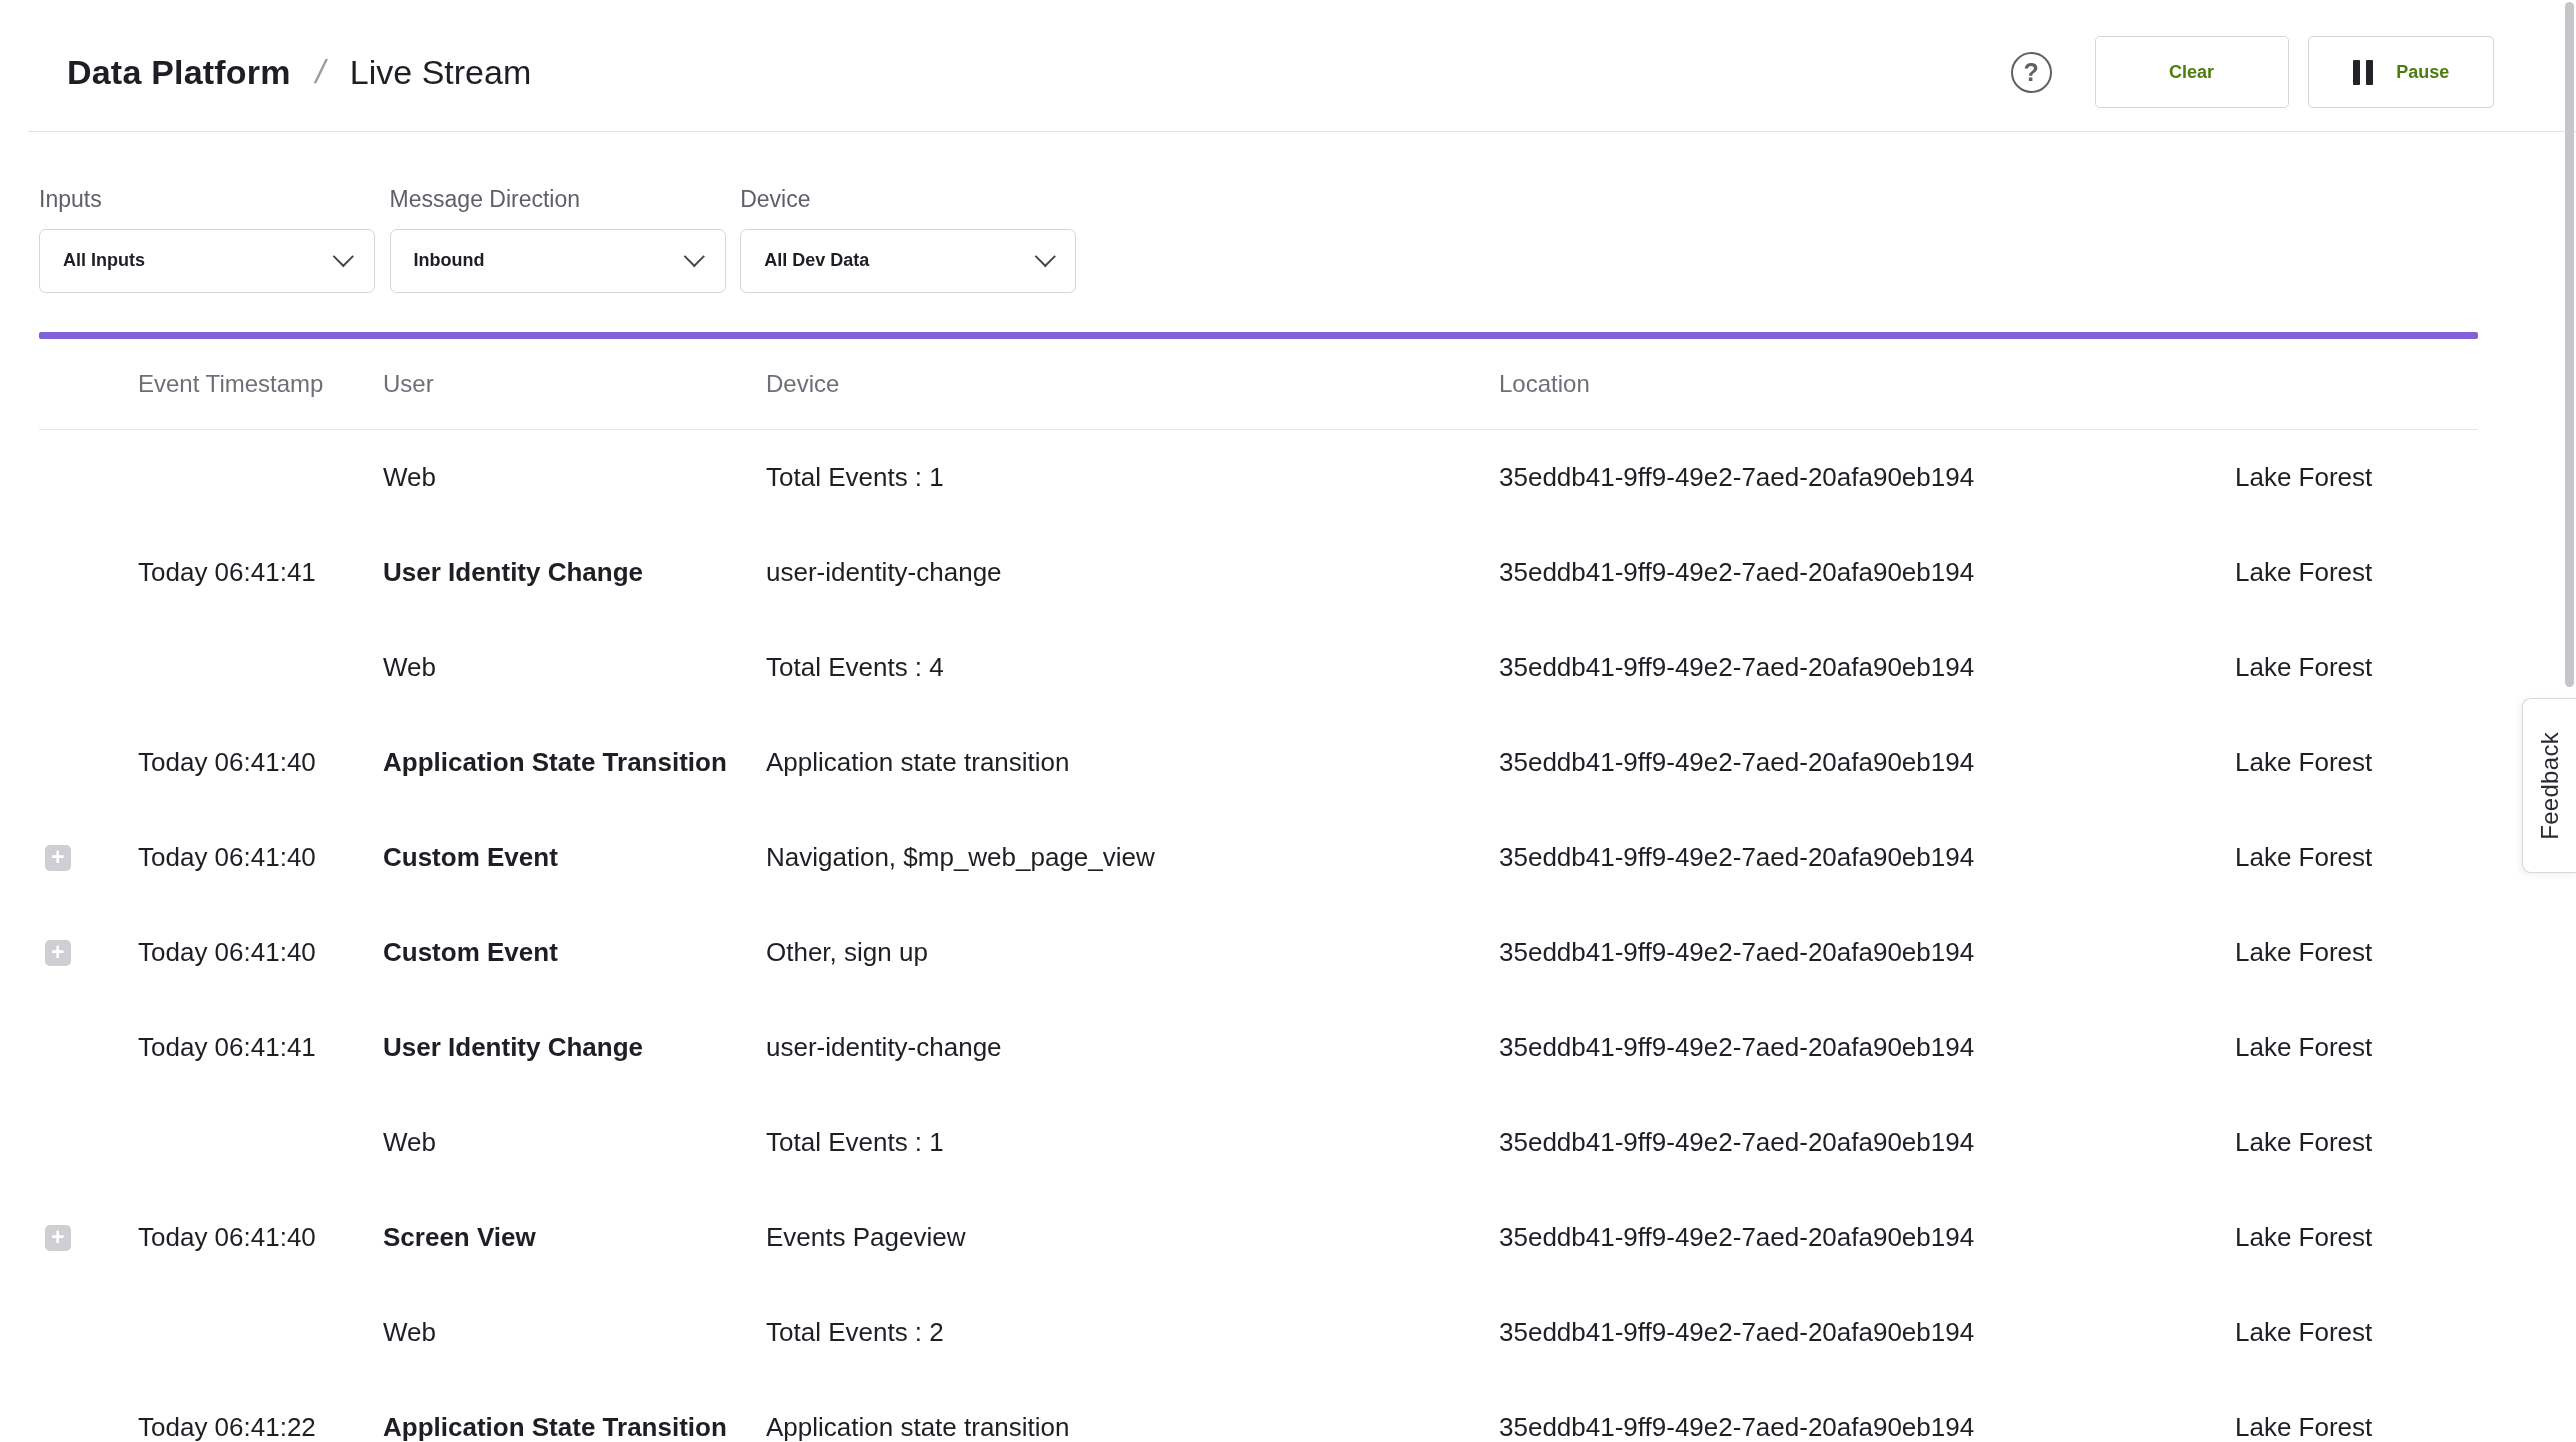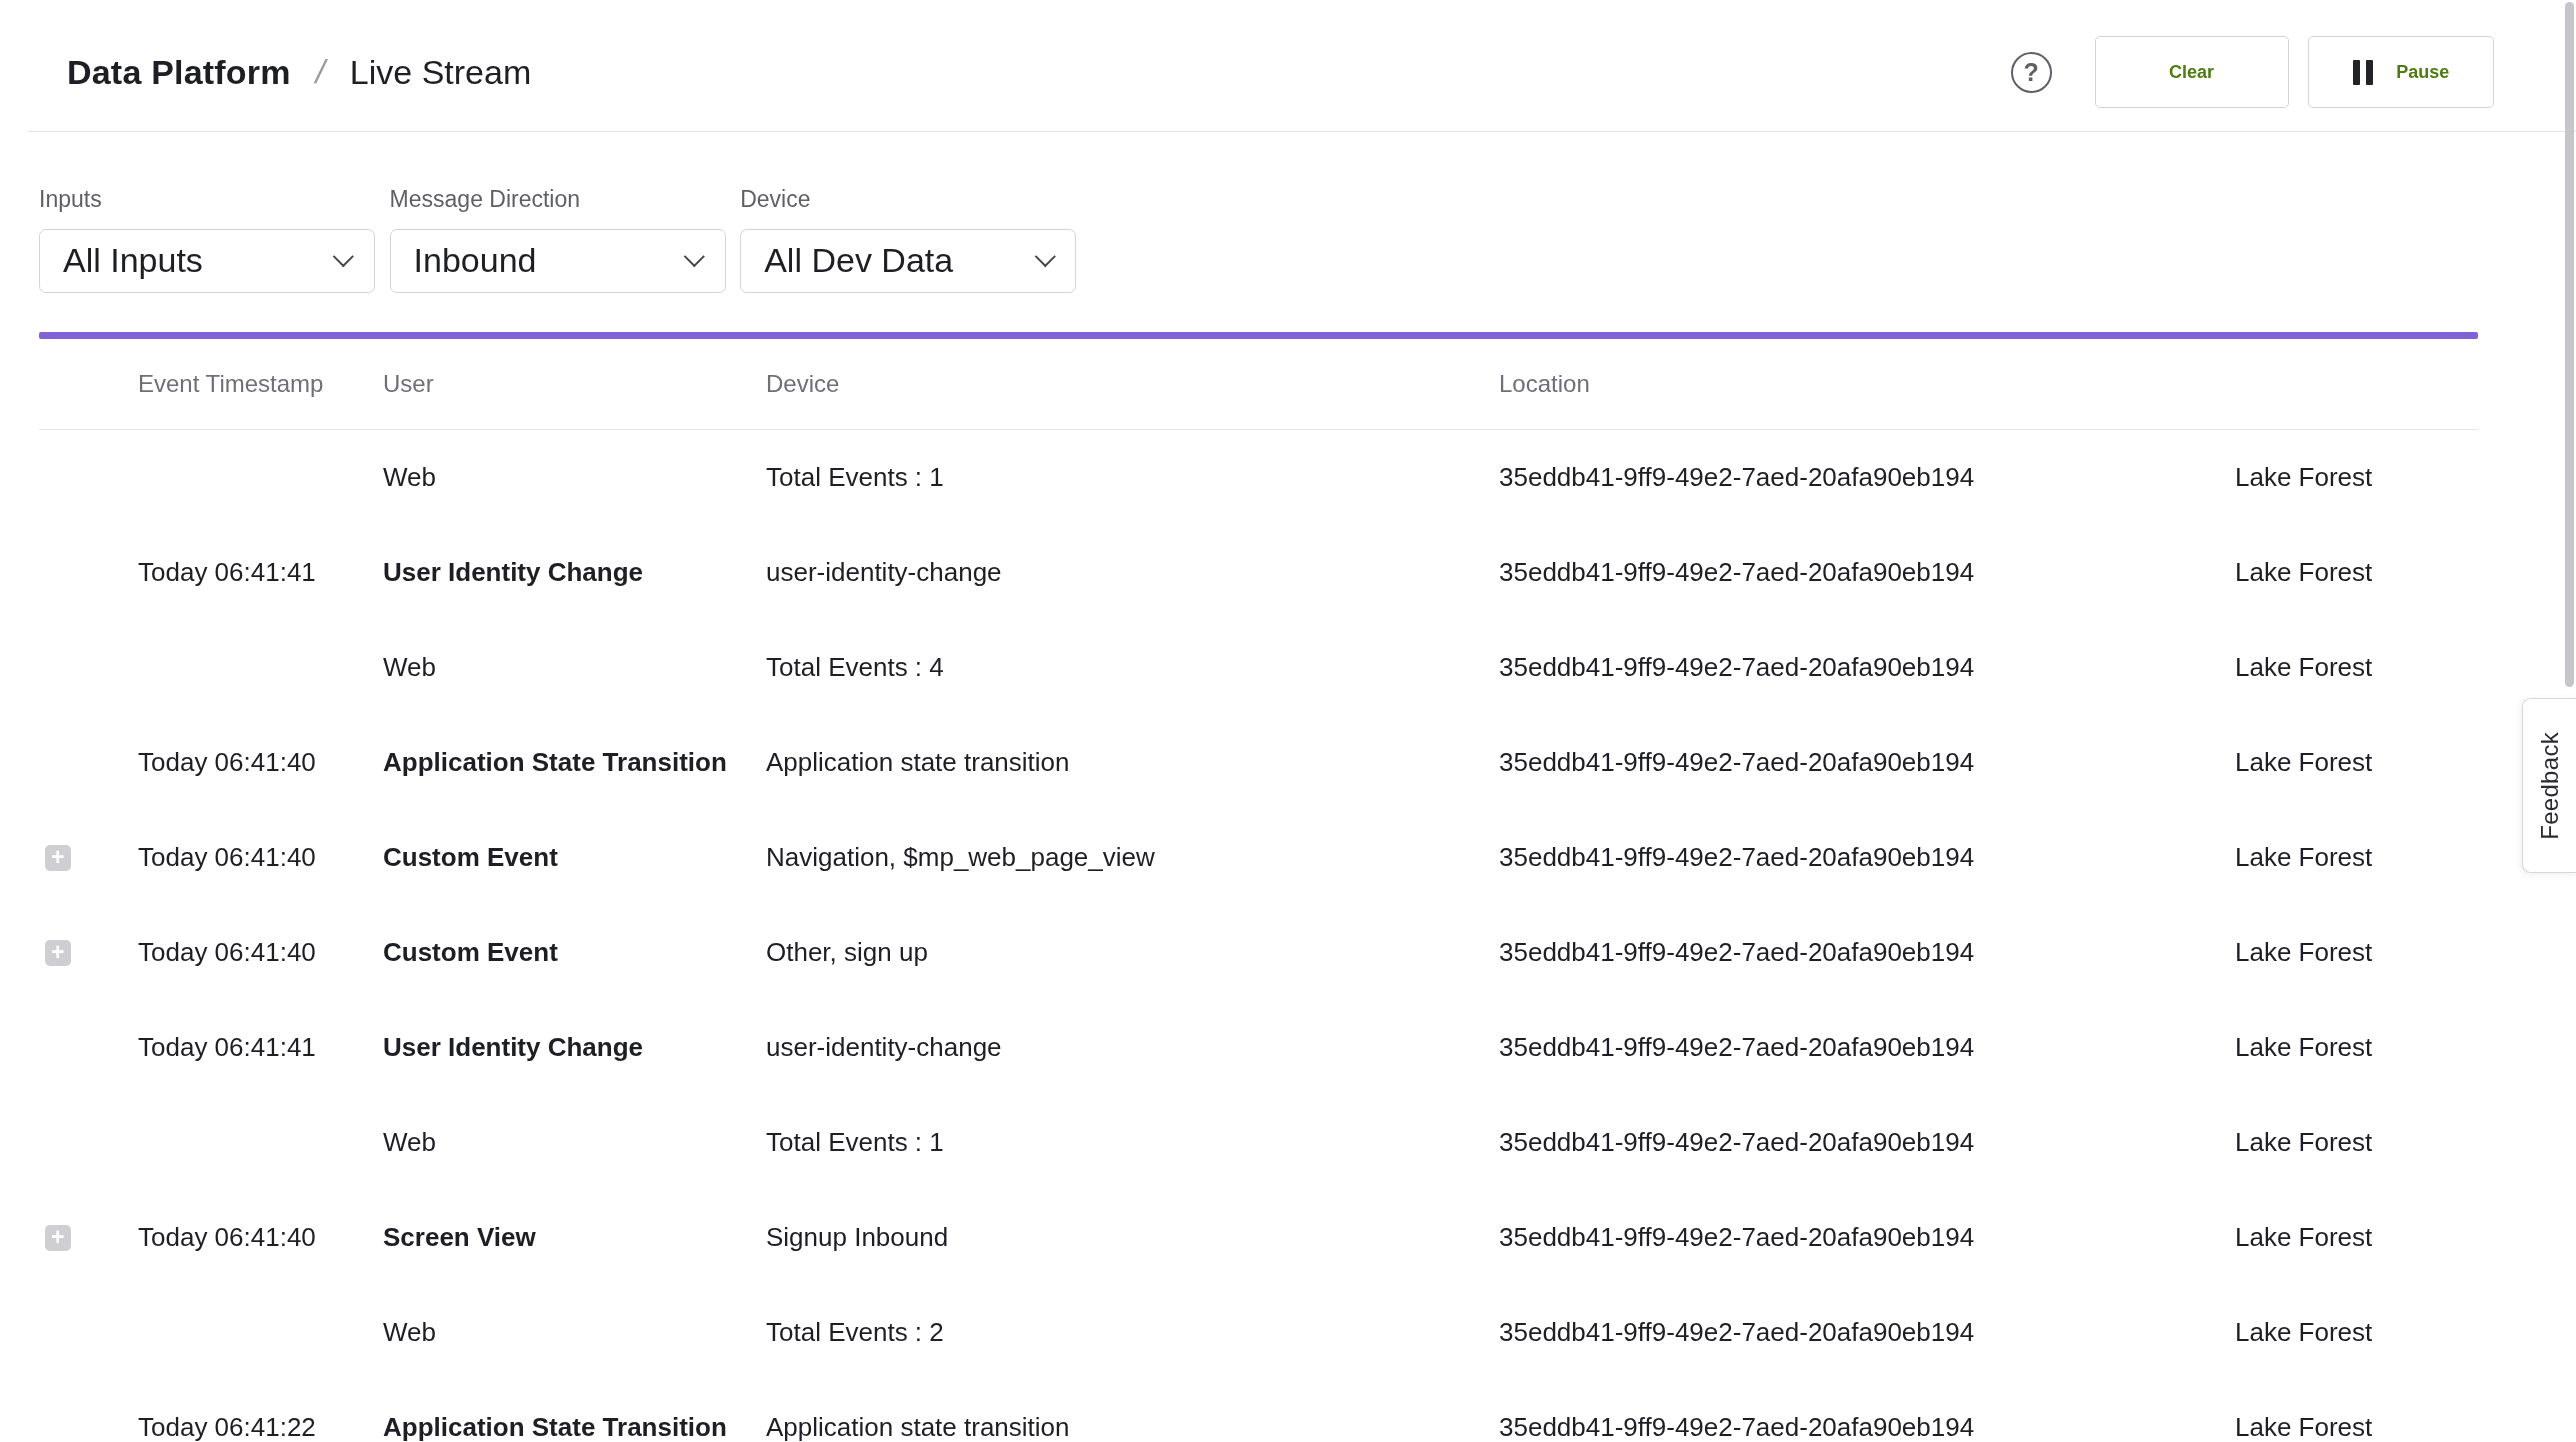--- a/index.html
+++ b/index.html
@@ -50,21 +50,21 @@
     display: flex; gap: 14.6px;
     margin: 54px 0 0 39px;
   }
   .filter { width: 336px; }
   .filter-label { font-size: 23px; color: #5e5f67; margin-bottom: 15.5px; }
   .dropdown {
     height: 64px; border: 1.5px solid #d4d4d8; border-radius: 6.8px;
     display: flex; align-items: center; justify-content: space-between;
     padding: 0 23px; cursor: pointer; background: #fff;
   }
-  .dropdown-value { font-size: 34px; font-weight: 400; color: #1e1f24; }
+  .dropdown-value { font-size: 18px; font-weight: 700; color: #1e1f24; }
   .chevron {
     width: 14.6px; height: 14.6px;
     border-right: 2.9px solid #45464c; border-bottom: 2.9px solid #45464c;
     transform: rotate(45deg); margin-top: -7.8px;
   }
 
   
   .accent-bar {
     margin: 39px 0 0 39px; width: 2439px; height: 7.8px;
     border-radius: 1.9px;
@@ -262,21 +262,21 @@
     <div class="cell c-device">35eddb41-9ff9-49e2-7aed-20afa90eb194</div>
     <div class="cell c-loc">Lake Forest</div>
   </div>
 
   <div class="trow expandable">
     <div class="cell c-expand">
       <span class="expand-btn">+</span>
     </div>
     <div class="cell c-ts">Today 06:41:40</div>
     <div class="cell c-name bold">Screen View</div>
-    <div class="cell c-desc">Signup Inbound</div>
+    <div class="cell c-desc">Events Pageview</div>
     <div class="cell c-device">35eddb41-9ff9-49e2-7aed-20afa90eb194</div>
     <div class="cell c-loc">Lake Forest</div>
   </div>
 
   <div class="trow">
     <div class="cell c-expand">
       <span class="expand-btn">+</span>
     </div>
     <div class="cell c-ts"></div>
     <div class="cell c-name">Web</div>

